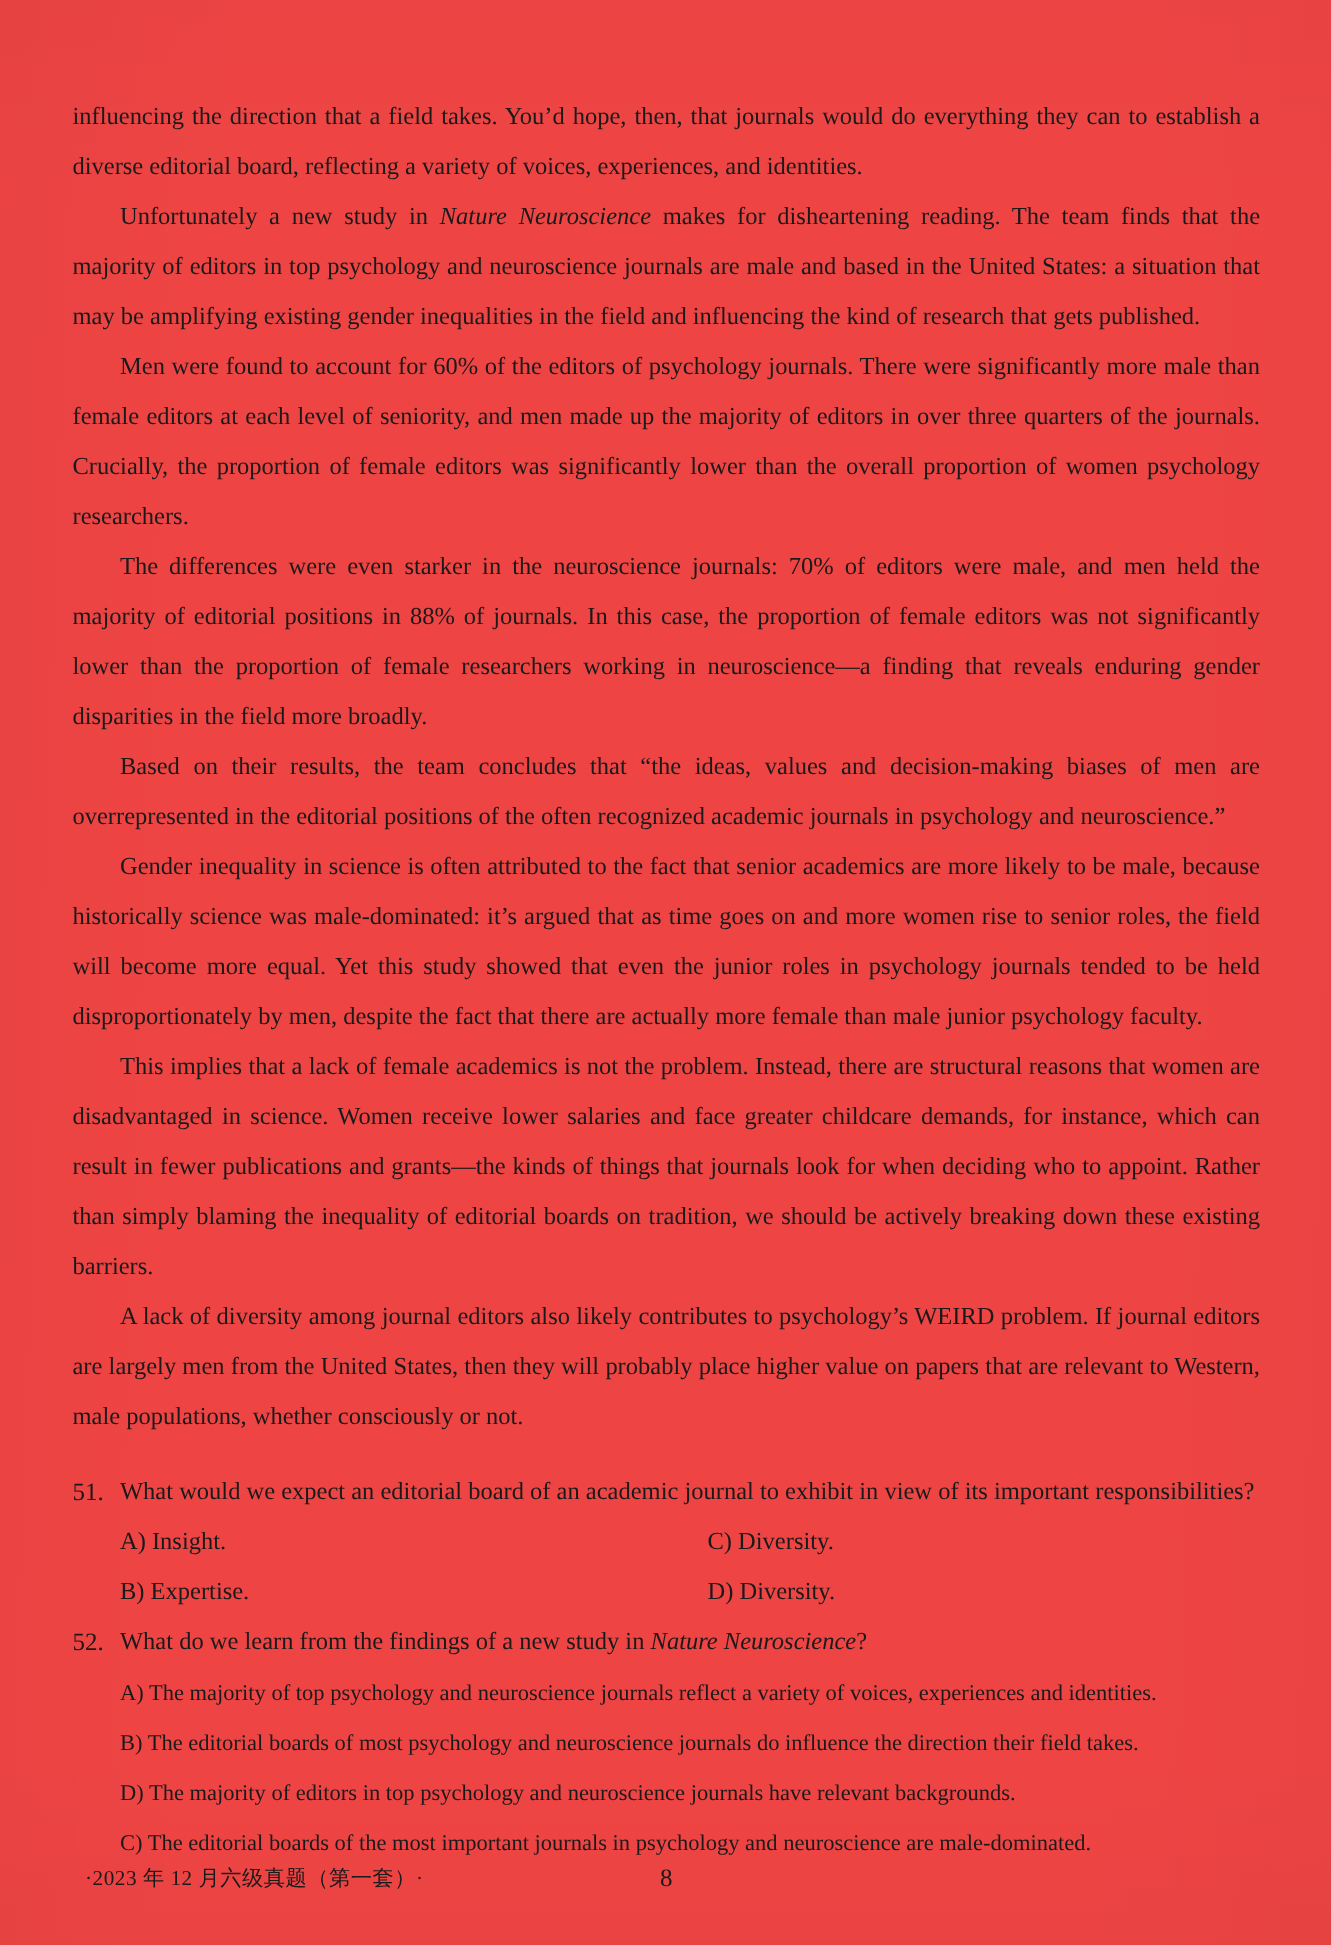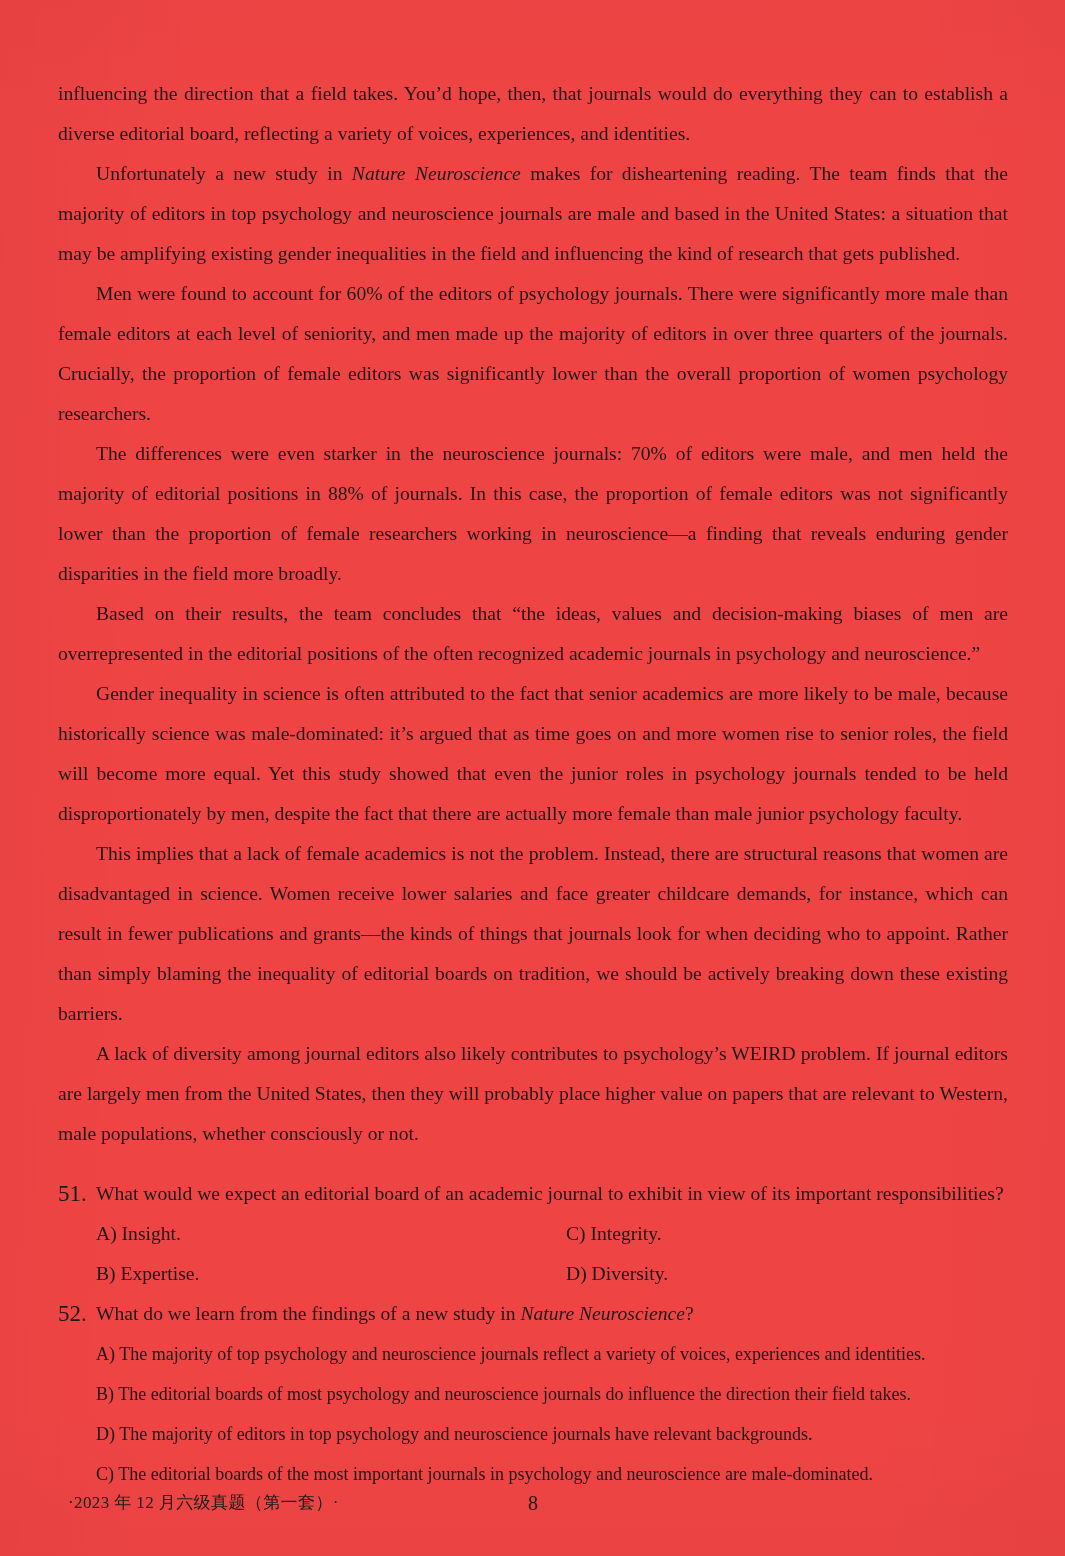--- a/index.html
+++ b/index.html
@@ -62,21 +62,21 @@
   .q-line {
     display: flex;
     align-items: flex-start;
     font-size: 19.6px;
     line-height: 40px;
   }
   .q-num {
     width: 38px;
     flex: 0 0 38px;
     text-align: left;
-    font-size: 23px;
+    font-size: 20px;
     line-height: 40px;
   }
   .q-text {
     flex: 1 1 auto;
     font-size: 19.6px;
     line-height: 40px;
     text-align: justify;
     text-justify: inter-word;
   }
   .opts-2col {
@@ -154,21 +154,21 @@
         <div class="q-line">
           <span class="q-num">51.</span>
           <span class="q-text">What would we expect an editorial board of an academic journal to exhibit in view of its important responsibilities?</span>
         </div>
         <div class="opts-2col">
           <div class="opt-col">
             <div class="opt">A) Insight.</div>
             <div class="opt">B) Expertise.</div>
           </div>
           <div class="opt-col right">
-            <div class="opt">C) Integrity.</div>
+            <div class="opt">C) Diversity.</div>
             <div class="opt">D) Diversity.</div>
           </div>
         </div>
       </div>
 
       <div class="q-block">
         <div class="q-line">
           <span class="q-num">52.</span>
           <span class="q-text" id="q52stem"><span>What do we learn from the findings of a new study in </span><i>Nature Neuroscience</i><span>?</span></span>
         </div>

